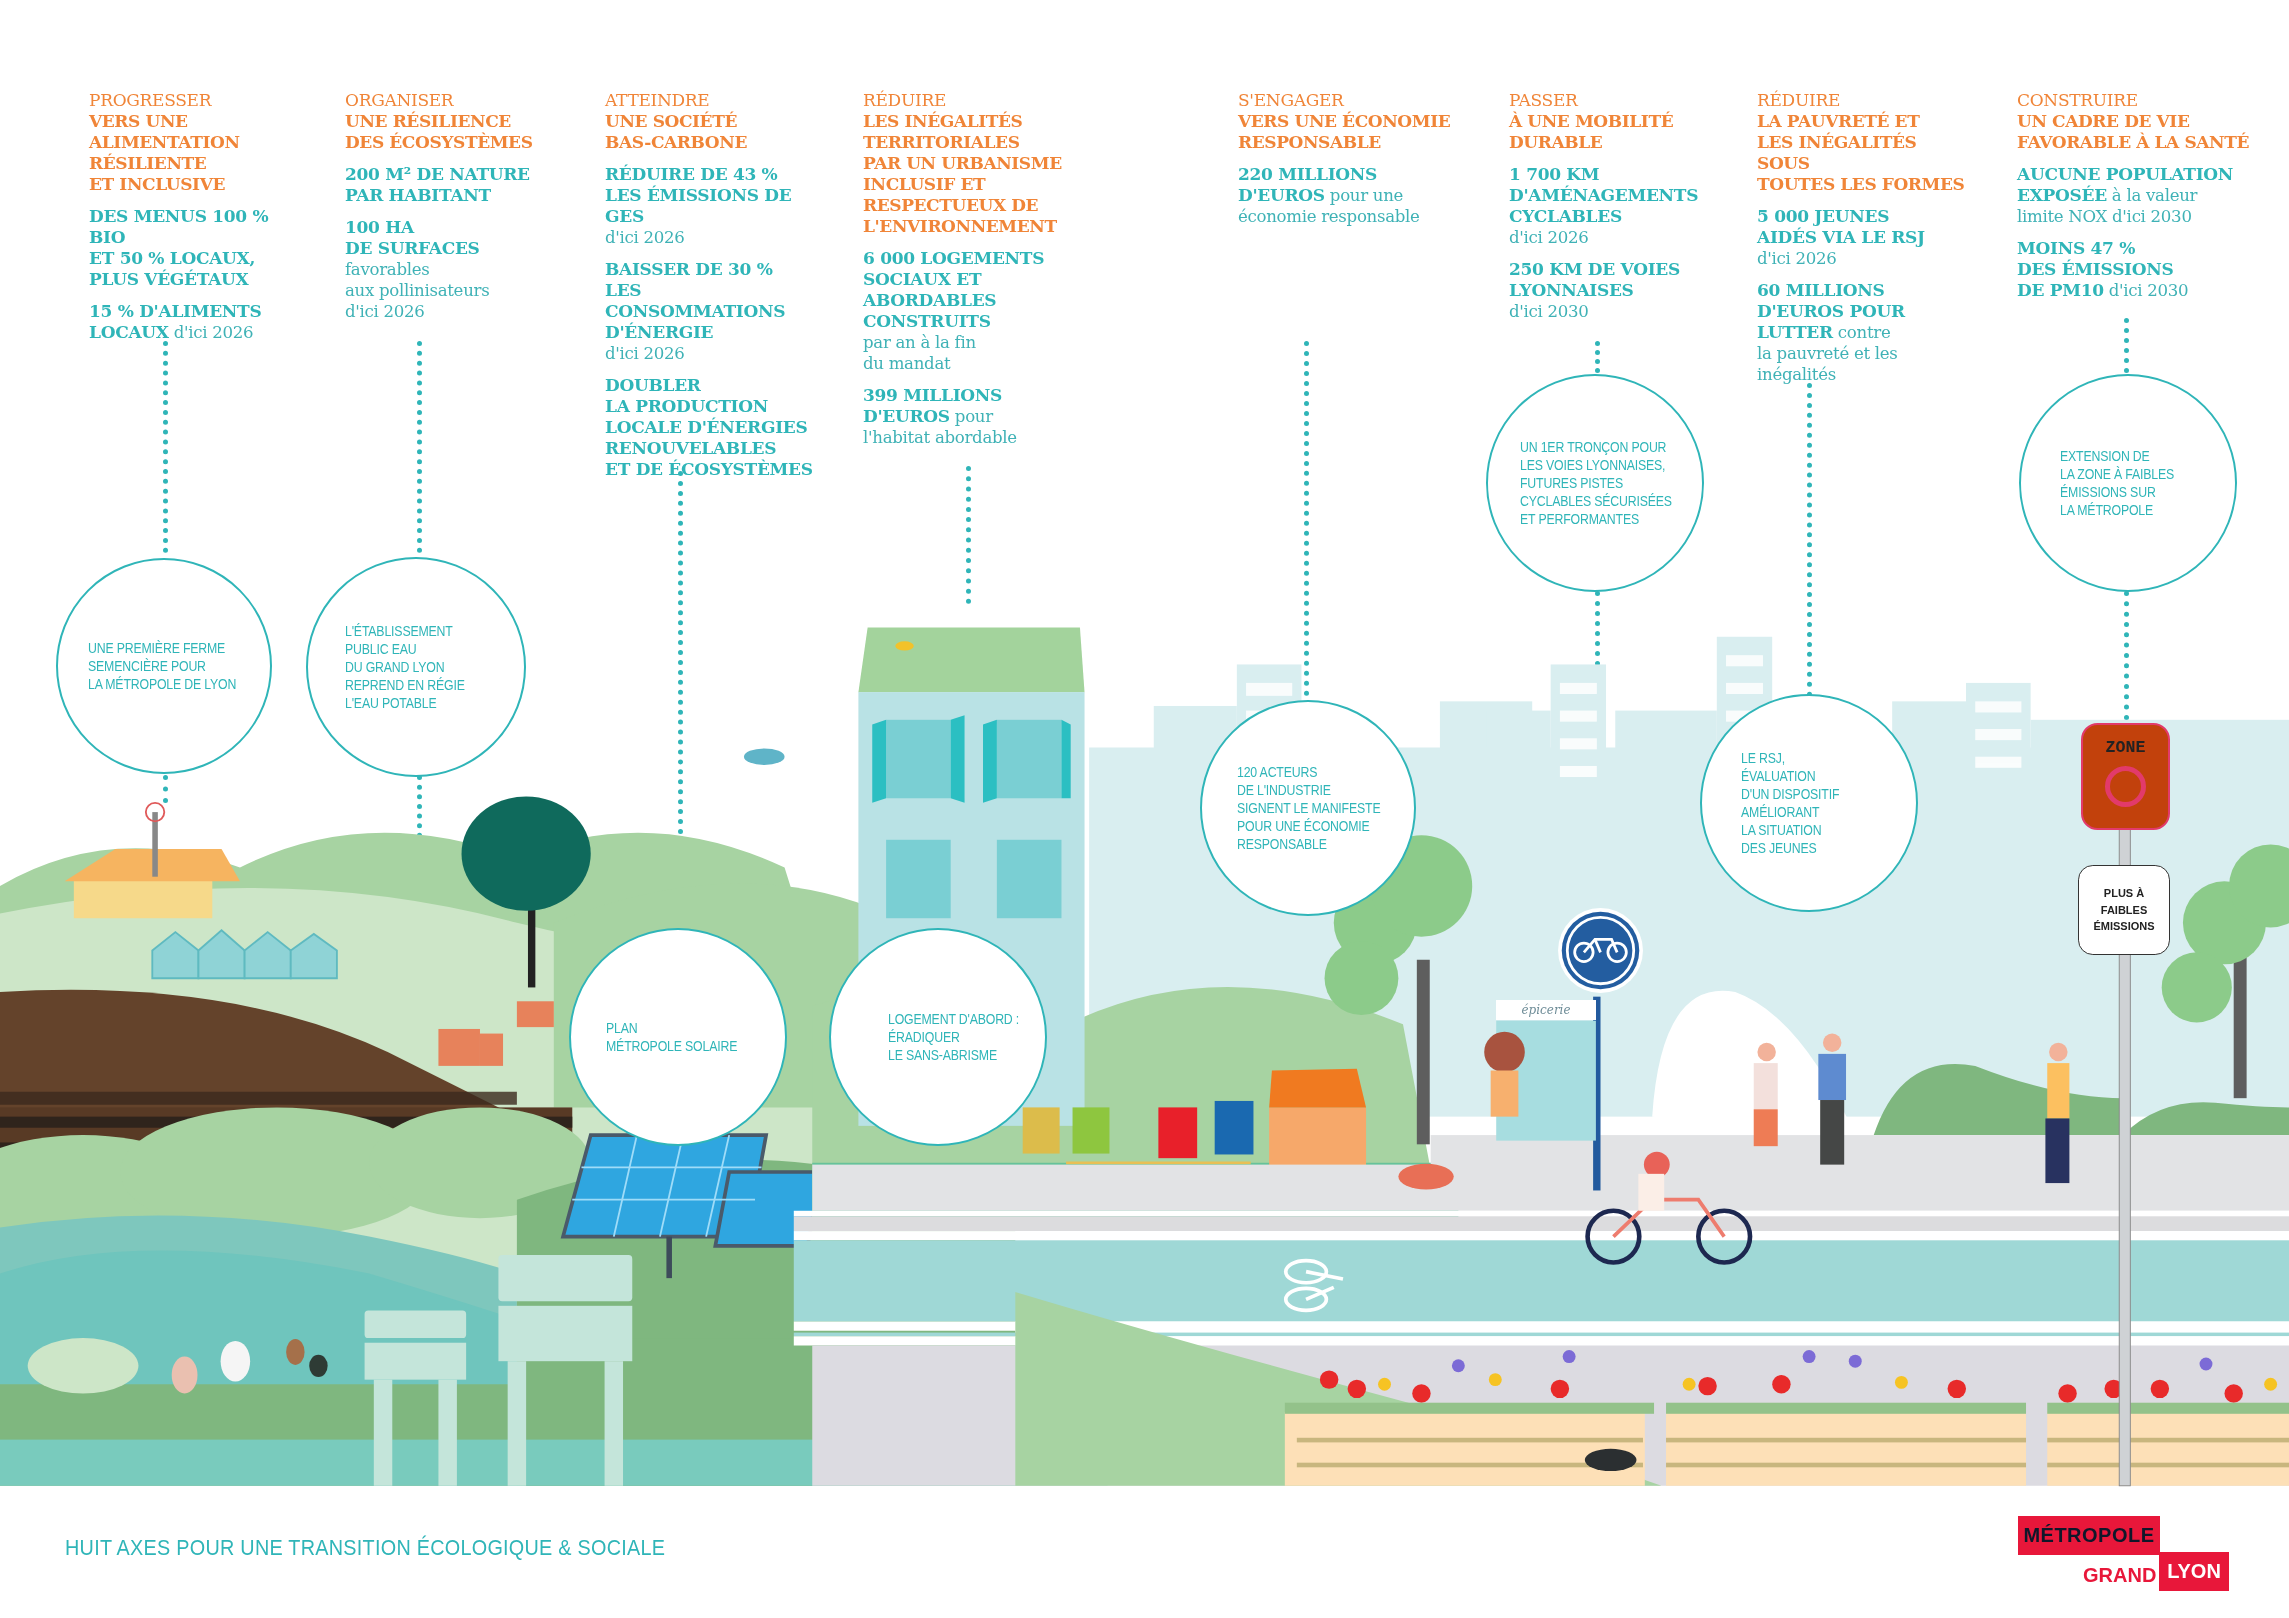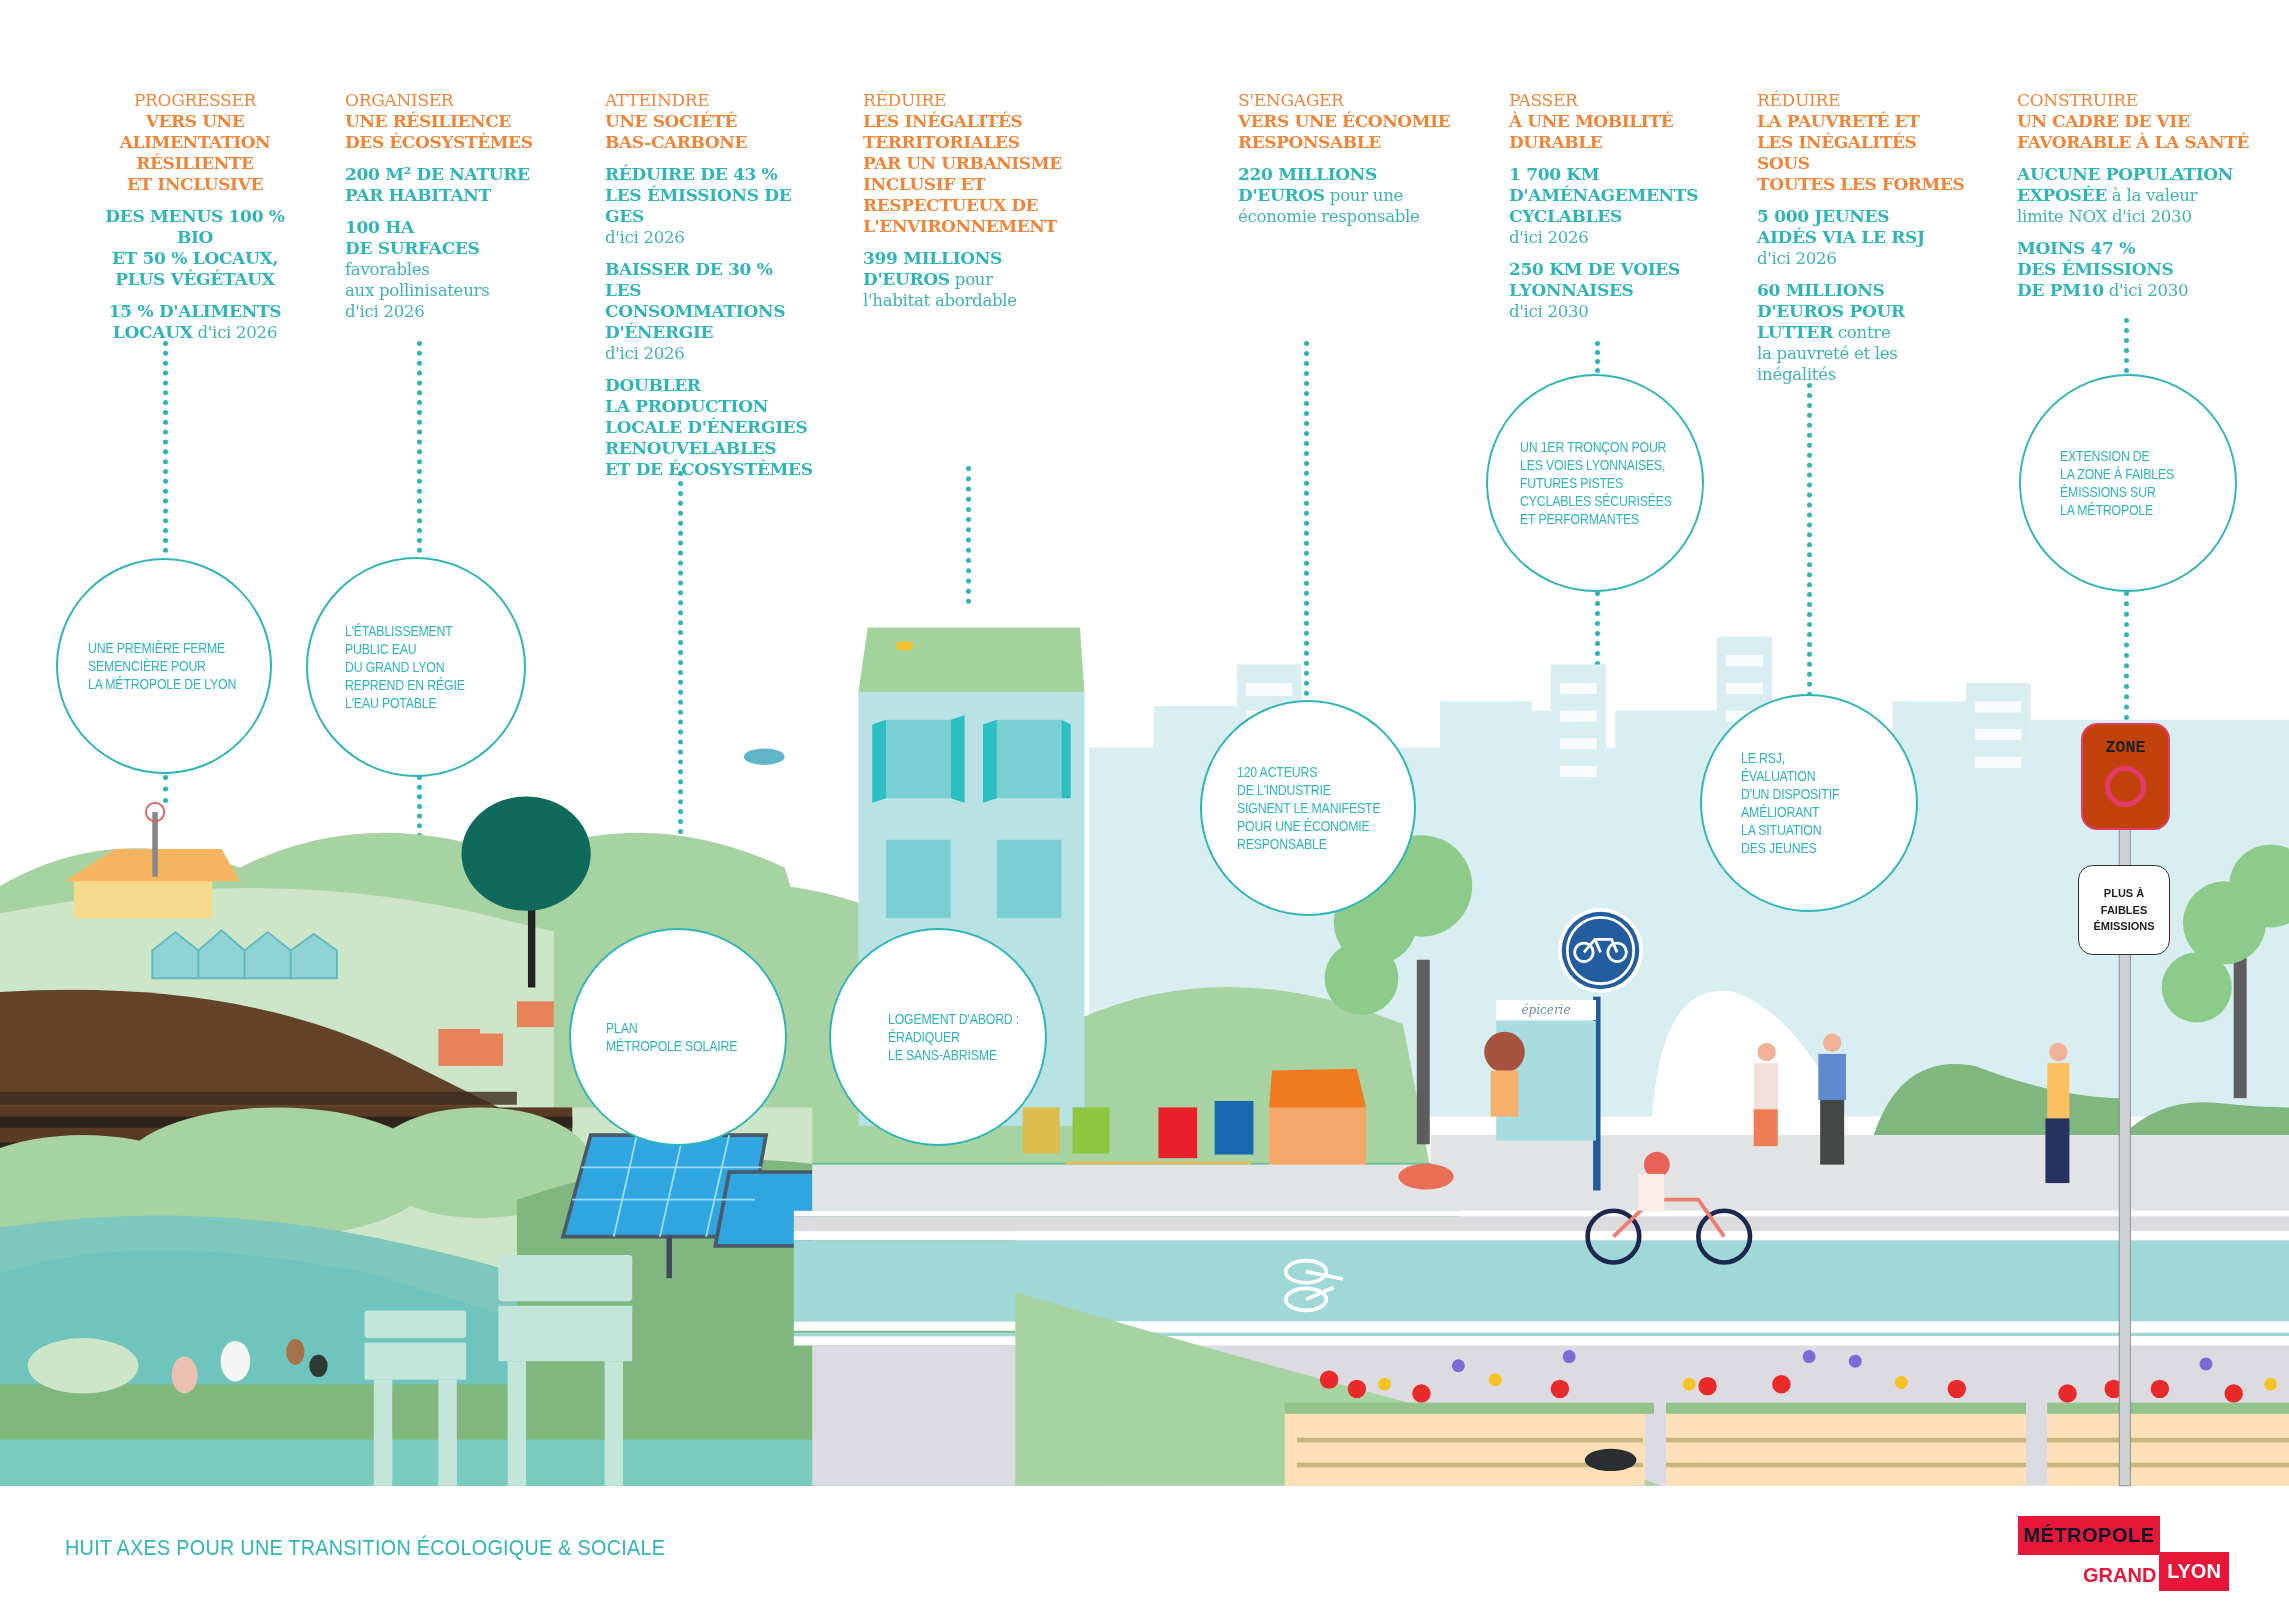--- a/index.html
+++ b/index.html
@@ -326,21 +326,21 @@
 <div class="dots" style="left:678px; top:471px; height:443px;"></div>
 <div class="dots" style="left:966px; top:466px; height:138px;"></div>
 <div class="dots" style="left:1304px; top:341px; height:355px;"></div>
 <div class="dots" style="left:1595px; top:341px; height:32px;"></div>
 <div class="dots" style="left:1595px; top:591px; height:305px;"></div>
 <div class="dots" style="left:1807px; top:383px; height:314px;"></div>
 <div class="dots" style="left:1807px; top:904px; height:102px;"></div>
 <div class="dots" style="left:2124px; top:318px; height:55px;"></div>
 <div class="dots" style="left:2124px; top:591px; height:129px;"></div>
 
-<div class="axis" style="left:89px; width:212px;text-align:center;">
+<div class="axis" style="left:89px; width:212px;">
   <div class="verb">PROGRESSER</div>
   <div class="title">
     <span class="line">VERS UNE</span>
     <span class="line">ALIMENTATION</span>
     <span class="line">RÉSILIENTE</span>
     <span class="line">ET INCLUSIVE</span>
   </div>
   <div class="stat">
     <b class="line">DES MENUS 100 % BIO</b>
     <b class="line">ET 50 % LOCAUX,</b>
@@ -399,20 +399,28 @@
 
 <div class="axis" style="left:863px; width:222px;">
   <div class="verb">RÉDUIRE</div>
   <div class="title">
     <span class="line">LES INÉGALITÉS</span>
     <span class="line">TERRITORIALES</span>
     <span class="line">PAR UN URBANISME</span>
     <span class="line">INCLUSIF ET</span>
     <span class="line">RESPECTUEUX DE</span>
     <span class="line">L'ENVIRONNEMENT</span>
+  </div>
+  <div class="stat">
+    <b class="line">6 000 LOGEMENTS</b>
+    <b class="line">SOCIAUX ET</b>
+    <b class="line">ABORDABLES</b>
+    <b class="line">CONSTRUITS</b>
+    <span class="line light">par an à la fin</span>
+    <span class="line light">du mandat</span>
   </div>
   <div class="stat">
     <b class="line">399 MILLIONS</b>
     <span class="line"><b>D'EUROS</b><span class="light"> pour</span></span>
     <span class="line light">l'habitat abordable</span>
   </div>
 </div>
 
 <div class="axis" style="left:1238px; width:222px;">
   <div class="verb">S'ENGAGER</div>

